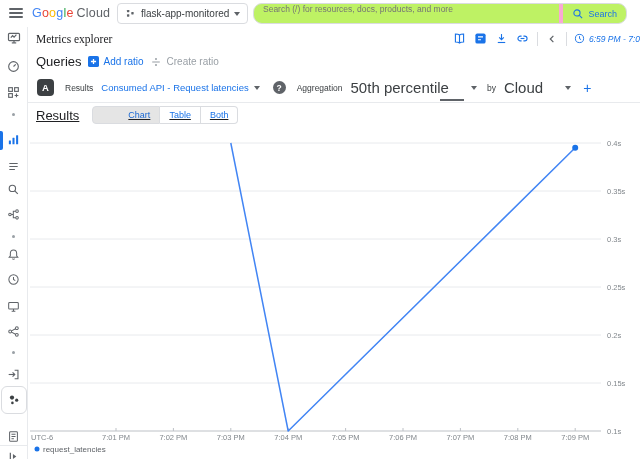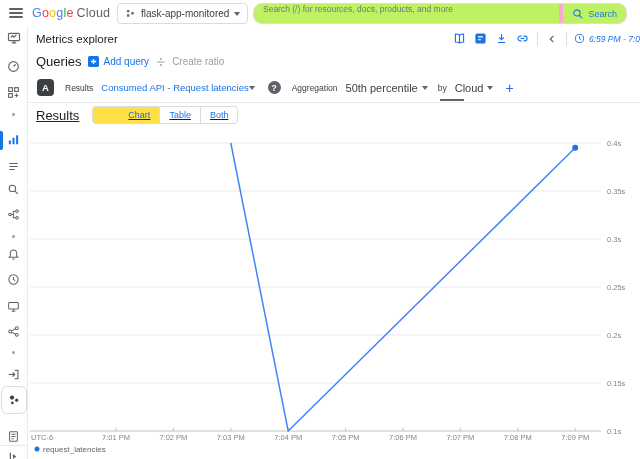--- a/index.html
+++ b/index.html
@@ -18,21 +18,21 @@
   .caret{width:0;height:0;border-left:3.5px solid transparent;border-right:3.5px solid transparent;border-top:4px solid #5f6368;}
   .searchbar{position:absolute;left:253px;top:3px;width:372px;height:19px;border:1px solid #dadce0;border-radius:9px;
        background:#bef264;display:flex;align-items:flex-start;}
   .searchbar input{flex:1;border:0;outline:0;background:transparent;font-family:inherit;font-size:8.5px;color:#202124;padding:0 9px;}
   .search-btn{display:flex;align-items:center;gap:4px;height:100%;padding:0 9px;border-left:4px solid #f9a8d4;
        color:#1a73e8;font-size:9px;cursor:pointer;white-space:nowrap;}
 
   
   .pagebar{position:absolute;left:28px;top:27px;right:0;height:23px;border-bottom:1px solid #e8eaed;
        display:flex;align-items:center;overflow:hidden;background:#fff;}
-  .page-title{padding-left:8px;font-size:11.5px;color:#202124;white-space:nowrap;}
+  .page-title{padding-left:8px;font-size:11.5px;color:#202124;white-space:nowrap;font-family:Liberation Serif, serif;}
   .pagebar-right{margin-left:auto;display:flex;align-items:center;gap:7px;flex:none;}
   .icon-btn{width:14px;height:14px;display:flex;align-items:center;justify-content:center;cursor:pointer;flex:none;}
   .vdiv{width:1px;height:14px;background:#dadce0;flex:none;}
   .time{display:flex;align-items:center;gap:4px;color:#1a73e8;font-size:8.5px;white-space:nowrap;flex:none;cursor:pointer;font-style:italic;}
 
   
   .sidebar{position:absolute;left:0;top:27px;bottom:0;width:27px;border-right:1px solid #e8eaed;background:#fff;}
   .snav{position:absolute;left:0;width:27px;display:flex;justify-content:center;cursor:pointer;}
   .sdot{width:3px;height:3px;border-radius:50%;background:#9aa0a6;}
   .active-bar{position:absolute;left:0;top:104px;width:3px;height:19px;background:#1a73e8;border-radius:0 2px 2px 0;}
@@ -45,38 +45,38 @@
   .queries-row{height:23px;display:flex;align-items:center;padding-left:8px;gap:6px;}
   .queries-title{font-size:13px;color:#202124;}
   .linkbtn{display:flex;align-items:center;gap:5px;font-size:10px;color:#1a73e8;cursor:pointer;white-space:nowrap;}
   .graybtn{display:flex;align-items:center;gap:5px;font-size:10px;color:#9aa0a6;cursor:default;white-space:nowrap;}
 
   .builder{position:relative;height:29px;display:flex;align-items:center;padding-left:9px;
        border-bottom:1px solid #e8eaed;font-size:8.5px;color:#3c4043;}
   .badge{width:17px;height:17px;background:#3c4043;color:#fff;border-radius:4px;display:flex;align-items:center;
        justify-content:center;font-size:9.5px;font-weight:bold;flex:none;}
   .lbl{margin-left:11px;flex:none;}
-  .metric-dd{margin-left:8px;display:flex;align-items:center;color:#1a73e8;font-size:9.5px;cursor:pointer;flex:none;}
+  .metric-dd{margin-left:8px;display:flex;align-items:center;gap:5px;color:#1a73e8;font-size:9.5px;cursor:pointer;flex:none;}
   .help{margin-left:13px;width:13px;height:13px;border-radius:50%;background:#5f6368;color:#fff;font-size:8.5px;
        font-weight:bold;display:flex;align-items:center;justify-content:center;flex:none;cursor:pointer;}
   .filterbox{margin-left:11px;height:17px;border:1px solid #dadce0;border-radius:4px;background:#fff;
        display:flex;align-items:center;padding:0 7px;gap:6px;flex:none;}
   .filterbox input{border:0;outline:0;width:64px;font-size:8.5px;font-family:inherit;}
-  .dd{display:flex;align-items:center;gap:4px;font-size:11px;color:#3c4043;cursor:pointer;flex:none;}
+  .dd{display:flex;align-items:center;gap:22px;font-size:15px;color:#3c4043;cursor:pointer;flex:none;}
   .plusbtn{margin-left:12px;color:#1a73e8;font-size:14px;line-height:14px;cursor:pointer;flex:none;}
   .agg-underline{position:absolute;left:412px;top:26px;width:24px;height:2px;background:#5f6368;}
 
   .results-row{height:24px;display:flex;align-items:center;padding-left:8px;border-bottom:0;text-decoration:underline;}
   .results-title{font-size:13px;color:#202124;}
   .tabs{display:flex;margin-left:13px;}
   .tab{height:16px;line-height:16px;padding:0 9px;font-size:9px;color:#1a73e8;background:#fff;
        border:1px solid #dadce0;border-left:none;cursor:pointer;}
   .tab:first-child{border-left:1px solid #dadce0;border-radius:4px 0 0 4px;}
   .tab:last-child{border-radius:0 4px 4px 0;}
-  .tab.selected{background:#fde047;color:#1967d2;padding-left:35px;}
+  .tab.selected{background:#e5e5e5;color:#1967d2;padding-left:35px;}
 
   .chart-wrap{position:absolute;left:0;top:77px;width:612px;height:332px;}
   .ax{font:7.5px "Liberation Sans",sans-serif;fill:#80868b;}
   .legend-txt{font:8px "Liberation Sans",sans-serif;fill:#5f6368;}
 </style>
 </head>
 <body>
 
 <div class="app">
 
@@ -317,21 +317,21 @@
 
   <div class="content">
 
     <div class="queries-row">
       <span class="queries-title">Queries</span>
       <span class="linkbtn">
         <svg width="11" height="11" viewBox="0 0 12 12">
             <rect width="12" height="12" rx="2" fill="#1a73e8"></rect>
             <path d="M6 3.2v5.6M3.2 6h5.6" stroke="#fff" stroke-width="1.4" fill="none"></path>
           </svg>
-        <span>Add query</span>
+        <span>Add ratio</span>
       </span>
       <span class="graybtn">
         <svg width="12" height="12" viewBox="0 0 14 14">
             <g fill="#9aa0a6">
               <circle cx="7" cy="3.6" r="1.2"></circle>
               <circle cx="7" cy="10.4" r="1.2"></circle>
             </g>
             <path d="M2.6 7h8.8" stroke="#9aa0a6" stroke-width="1.2"></path>
           </svg>
         <span>Create ratio</span>

